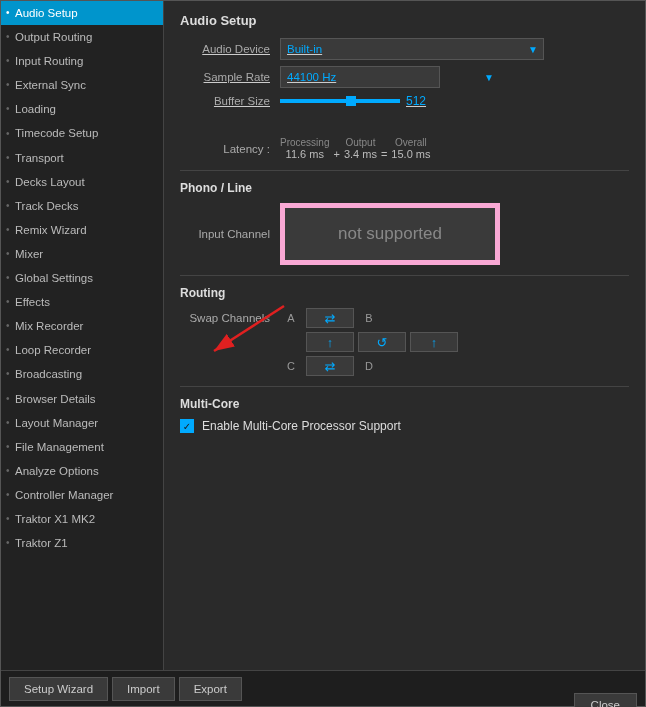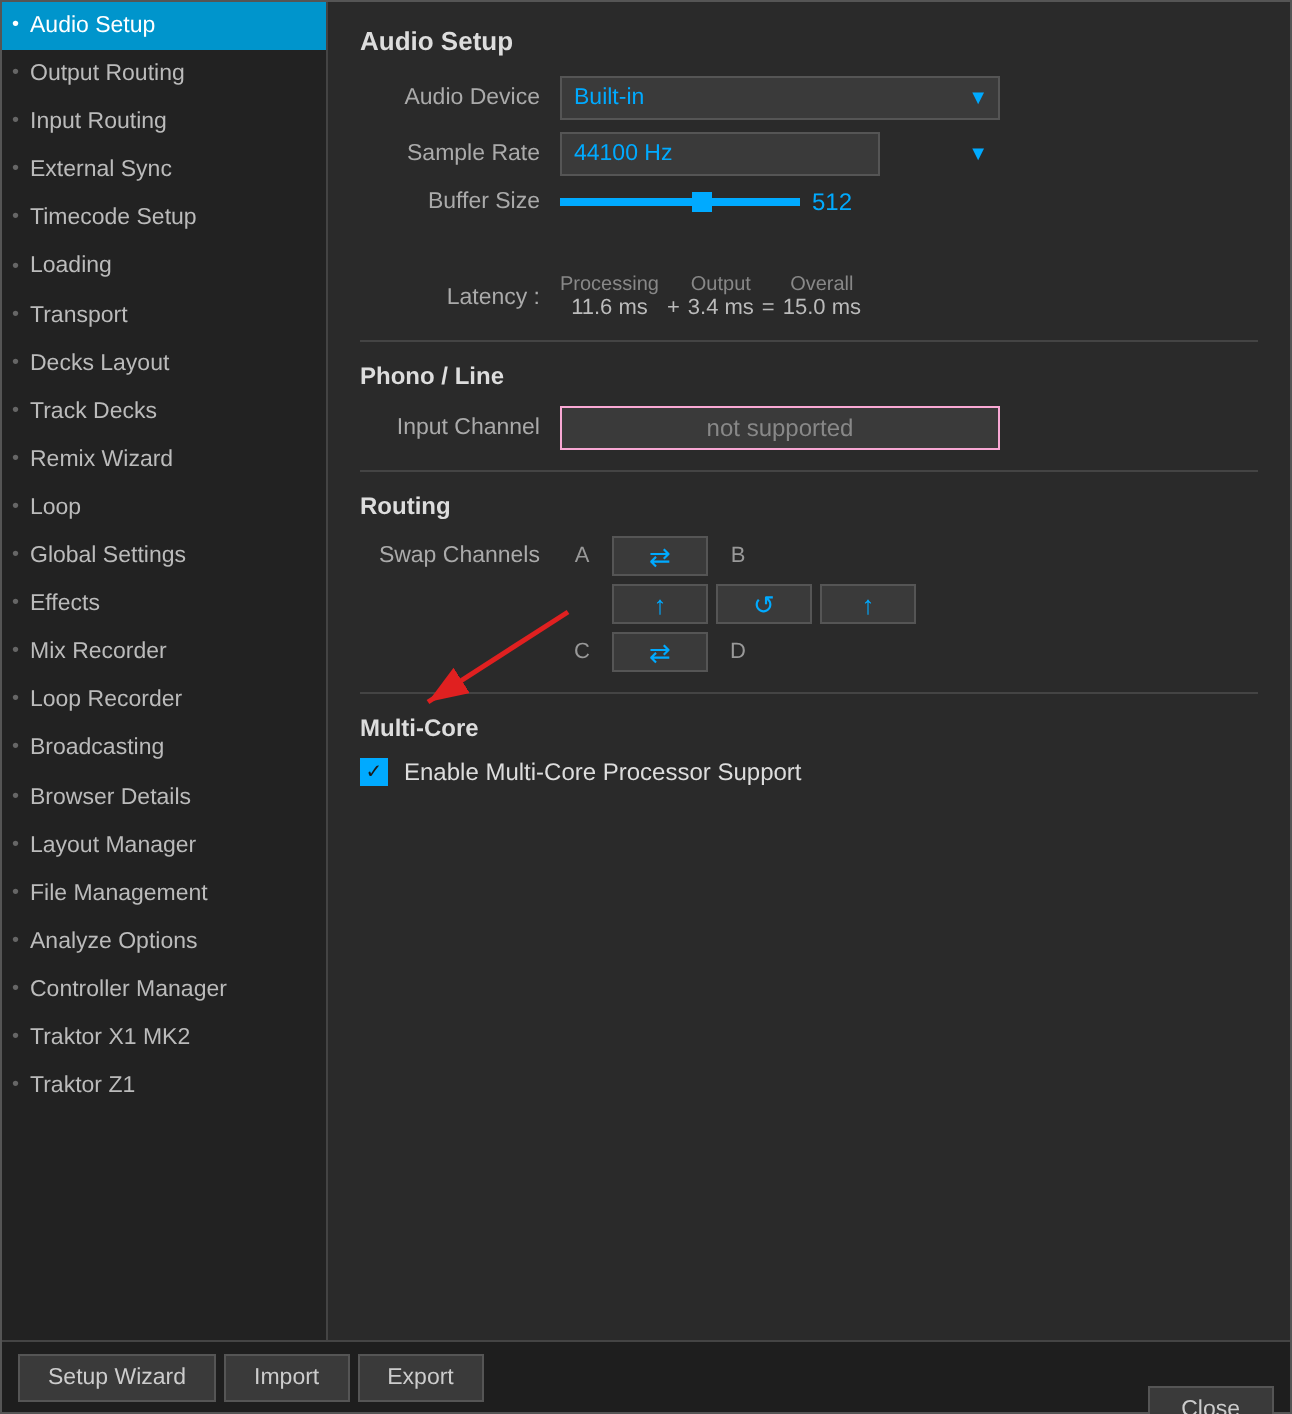--- a/index.html
+++ b/index.html
@@ -76,20 +76,21 @@
       font-size: 13px;
       font-weight: bold;
       color: #ddd;
       margin-bottom: 12px;
     }
 
     .form-row {
       display: flex;
       align-items: center;
       margin-bottom: 6px;
+      text-decoration: underline;
     }
 
     .form-label {
       width: 100px;
       text-align: right;
       padding-right: 10px;
       color: #aaa;
       font-size: 11.5px;
       flex-shrink: 0;
     }
@@ -101,21 +102,21 @@
       min-width: 220px;
     }
 
     .select-wrapper select {
       background: #3a3a3a;
       border: 1px solid #555;
       color: #0af;
       padding: 2px 24px 2px 6px;
       font-size: 11.5px;
       height: 22px;
-      width: 220px;
+      width: 264px;
       appearance: none;
       -webkit-appearance: none;
       cursor: pointer;
       outline: none;
     }
 
     .select-wrapper .chevron {
       position: absolute;
       right: 6px;
       color: #0af;
@@ -208,24 +209,24 @@
     }
 
     .input-channel-row {
       display: flex;
       align-items: center;
       margin-bottom: 6px;
     }
 
     .not-supported-bar {
       background: #3a3a3a;
-      border: 1px solid #f9a8d4;
+      border: 5px solid #f9a8d4;
       color: #888;
-      padding: 3px 10px;
-      font-size: 12px;
+      padding: 16px 10px;
+      font-size: 17px;
       width: 220px;
       text-align: center;
     }
 
     .swap-row {
       display: flex;
       align-items: center;
       margin-bottom: 4px;
     }
 
@@ -359,39 +360,39 @@
       <div class="sidebar-item">
         <span>Output Routing</span>
       </div>
       <div class="sidebar-item">
         <span>Input Routing</span>
       </div>
       <div class="sidebar-item">
         <span>External Sync</span>
       </div>
       <div class="sidebar-item">
+        <span>Loading</span>
+      </div>
+      <div class="sidebar-item">
         <span>Timecode Setup</span>
       </div>
       <div class="sidebar-item">
-        <span>Loading</span>
-      </div>
-      <div class="sidebar-item">
         <span>Transport</span>
       </div>
       <div class="sidebar-item">
         <span>Decks Layout</span>
       </div>
       <div class="sidebar-item">
         <span>Track Decks</span>
       </div>
       <div class="sidebar-item">
         <span>Remix Wizard</span>
       </div>
       <div class="sidebar-item">
-        <span>Loop</span>
+        <span>Mixer</span>
       </div>
       <div class="sidebar-item">
         <span>Global Settings</span>
       </div>
       <div class="sidebar-item">
         <span>Effects</span>
       </div>
       <div class="sidebar-item">
         <span>Mix Recorder</span>
       </div>

